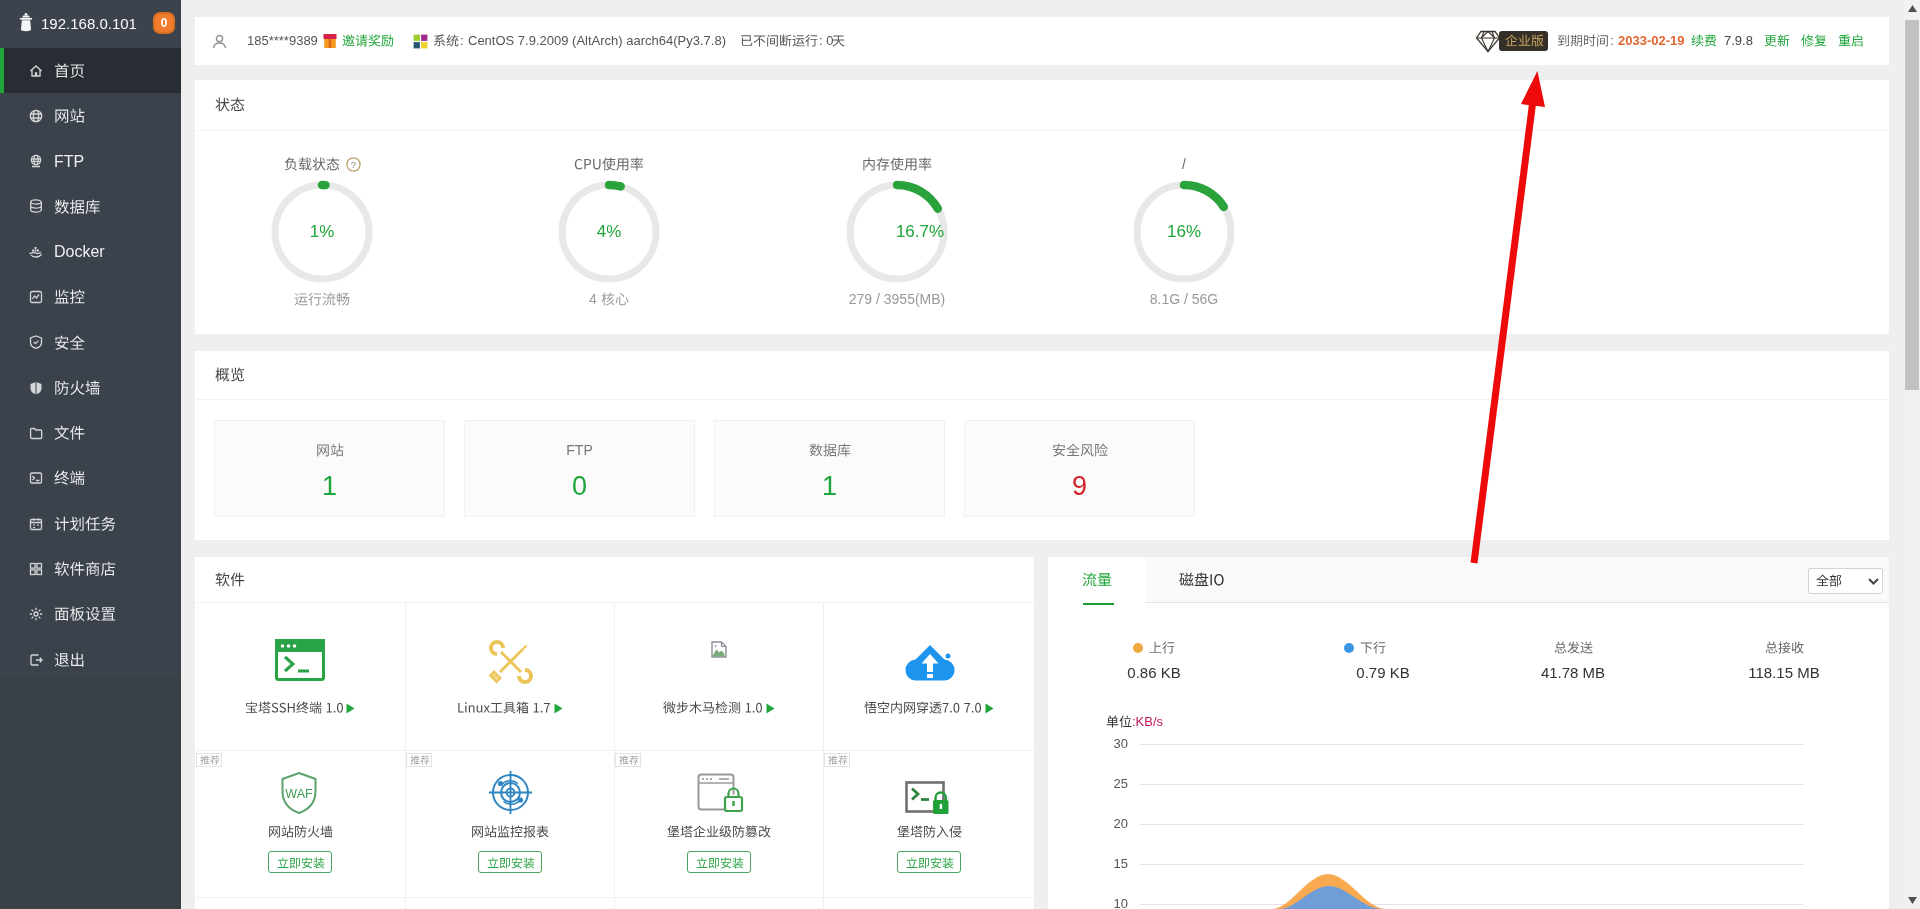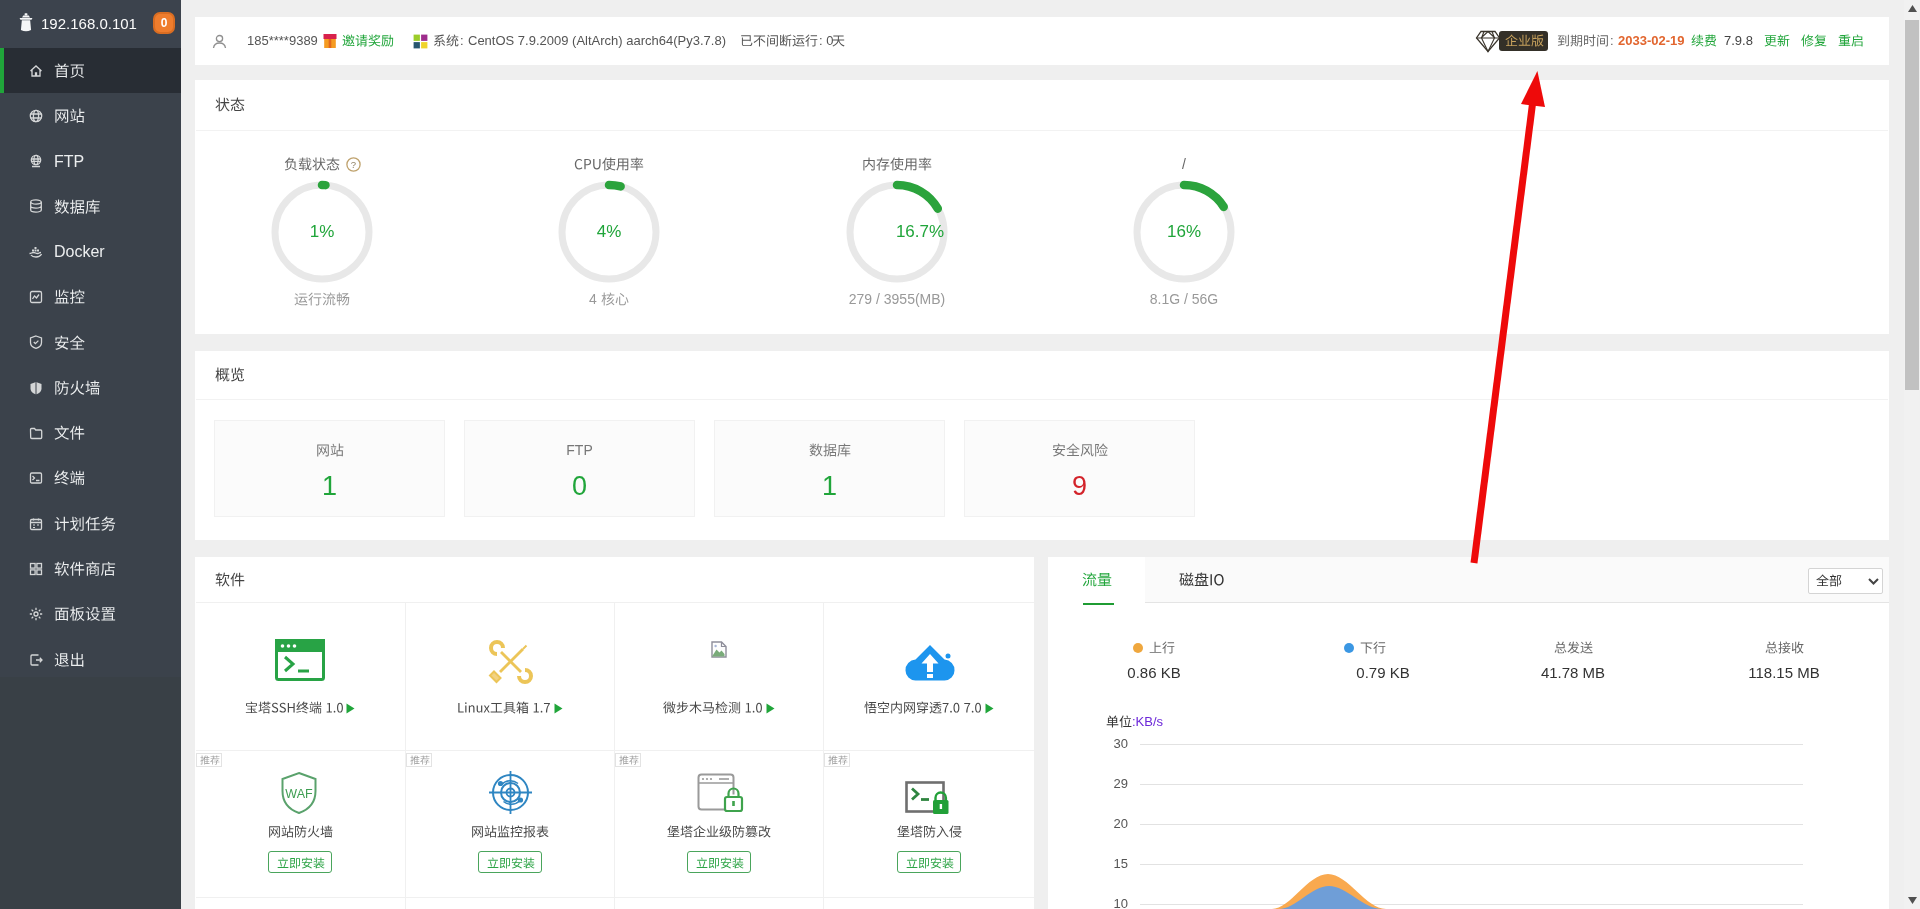--- a/index.html
+++ b/index.html
@@ -691,24 +691,24 @@
 <div style="position:absolute;top:664.0px;font:400 15px 'Liberation Sans',sans-serif;color:#333;white-space:nowrap;line-height:18.0px;left:1154.0px;transform:translateX(-50%);">0.86 KB</div>
 <div style="position:absolute;top:664.0px;font:400 15px 'Liberation Sans',sans-serif;color:#333;white-space:nowrap;line-height:18.0px;left:1365.0px;transform:translateX(-50%);margin-left:18px;">0.79 KB</div>
 <div style="position:absolute;top:664.0px;font:400 15px 'Liberation Sans',sans-serif;color:#333;white-space:nowrap;line-height:18.0px;left:1573.0px;transform:translateX(-50%);">41.78 MB</div>
 <div style="position:absolute;top:664.0px;font:400 15px 'Liberation Sans',sans-serif;color:#333;white-space:nowrap;line-height:18.0px;left:1784.0px;transform:translateX(-50%);">118.15 MB</div>
 <div style="position:absolute;left:1106.0px;top:715.4px;">
       <svg width="26.00" height="15.08" viewBox="0 -880 2000 1160" style="display:block;overflow:visible" fill="#333">
         <use href="#g130" x="0"></use>
         <use href="#g131" x="1000"></use>
       </svg>
     </div>
-<div style="position:absolute;top:714.2px;font:400 13px 'Liberation Sans',sans-serif;color:#6d28d9;white-space:nowrap;line-height:15.6px;left:1132.0px;text-align:center;">:KB/s</div>
+<div style="position:absolute;top:714.2px;font:400 13px 'Liberation Sans',sans-serif;color:#be185d;white-space:nowrap;line-height:15.6px;left:1132.0px;text-align:center;">:KB/s</div>
 <div style="position:absolute;top:736.2px;font:400 13px 'Liberation Sans',sans-serif;color:#555;white-space:nowrap;line-height:15.6px;left:1128.0px;transform:translateX(-100%);">30</div>
 <div style="position:absolute;left:1140px;top:744px;width:663px;height:1px;background:#e2e2e2;"></div>
-<div style="position:absolute;top:776.2px;font:400 13px 'Liberation Sans',sans-serif;color:#555;white-space:nowrap;line-height:15.6px;left:1128.0px;transform:translateX(-100%);">29</div>
+<div style="position:absolute;top:776.2px;font:400 13px 'Liberation Sans',sans-serif;color:#555;white-space:nowrap;line-height:15.6px;left:1128.0px;transform:translateX(-100%);">25</div>
 <div style="position:absolute;left:1140px;top:784px;width:663px;height:1px;background:#e2e2e2;"></div>
 <div style="position:absolute;top:816.2px;font:400 13px 'Liberation Sans',sans-serif;color:#555;white-space:nowrap;line-height:15.6px;left:1128.0px;transform:translateX(-100%);">20</div>
 <div style="position:absolute;left:1140px;top:824px;width:663px;height:1px;background:#e2e2e2;"></div>
 <div style="position:absolute;top:856.2px;font:400 13px 'Liberation Sans',sans-serif;color:#555;white-space:nowrap;line-height:15.6px;left:1128.0px;transform:translateX(-100%);">15</div>
 <div style="position:absolute;left:1140px;top:864px;width:663px;height:1px;background:#e2e2e2;"></div>
 <div style="position:absolute;top:896.2px;font:400 13px 'Liberation Sans',sans-serif;color:#555;white-space:nowrap;line-height:15.6px;left:1128.0px;transform:translateX(-100%);">10</div>
 <div style="position:absolute;left:1140px;top:904px;width:663px;height:1px;background:#e2e2e2;"></div>
 <svg style="position:absolute;left:1220px;top:860px" width="220" height="49" viewBox="0 0 220 49">
 <path d="M52 49 C70 49 88 14 108 14 C128 14 146 49 166 49 Z" fill="#f9a94f"></path>
 <path d="M59 49 C75 49 92 26 109 26 C126 26 144 49 162 49 Z" fill="#6f9ed7"></path>

